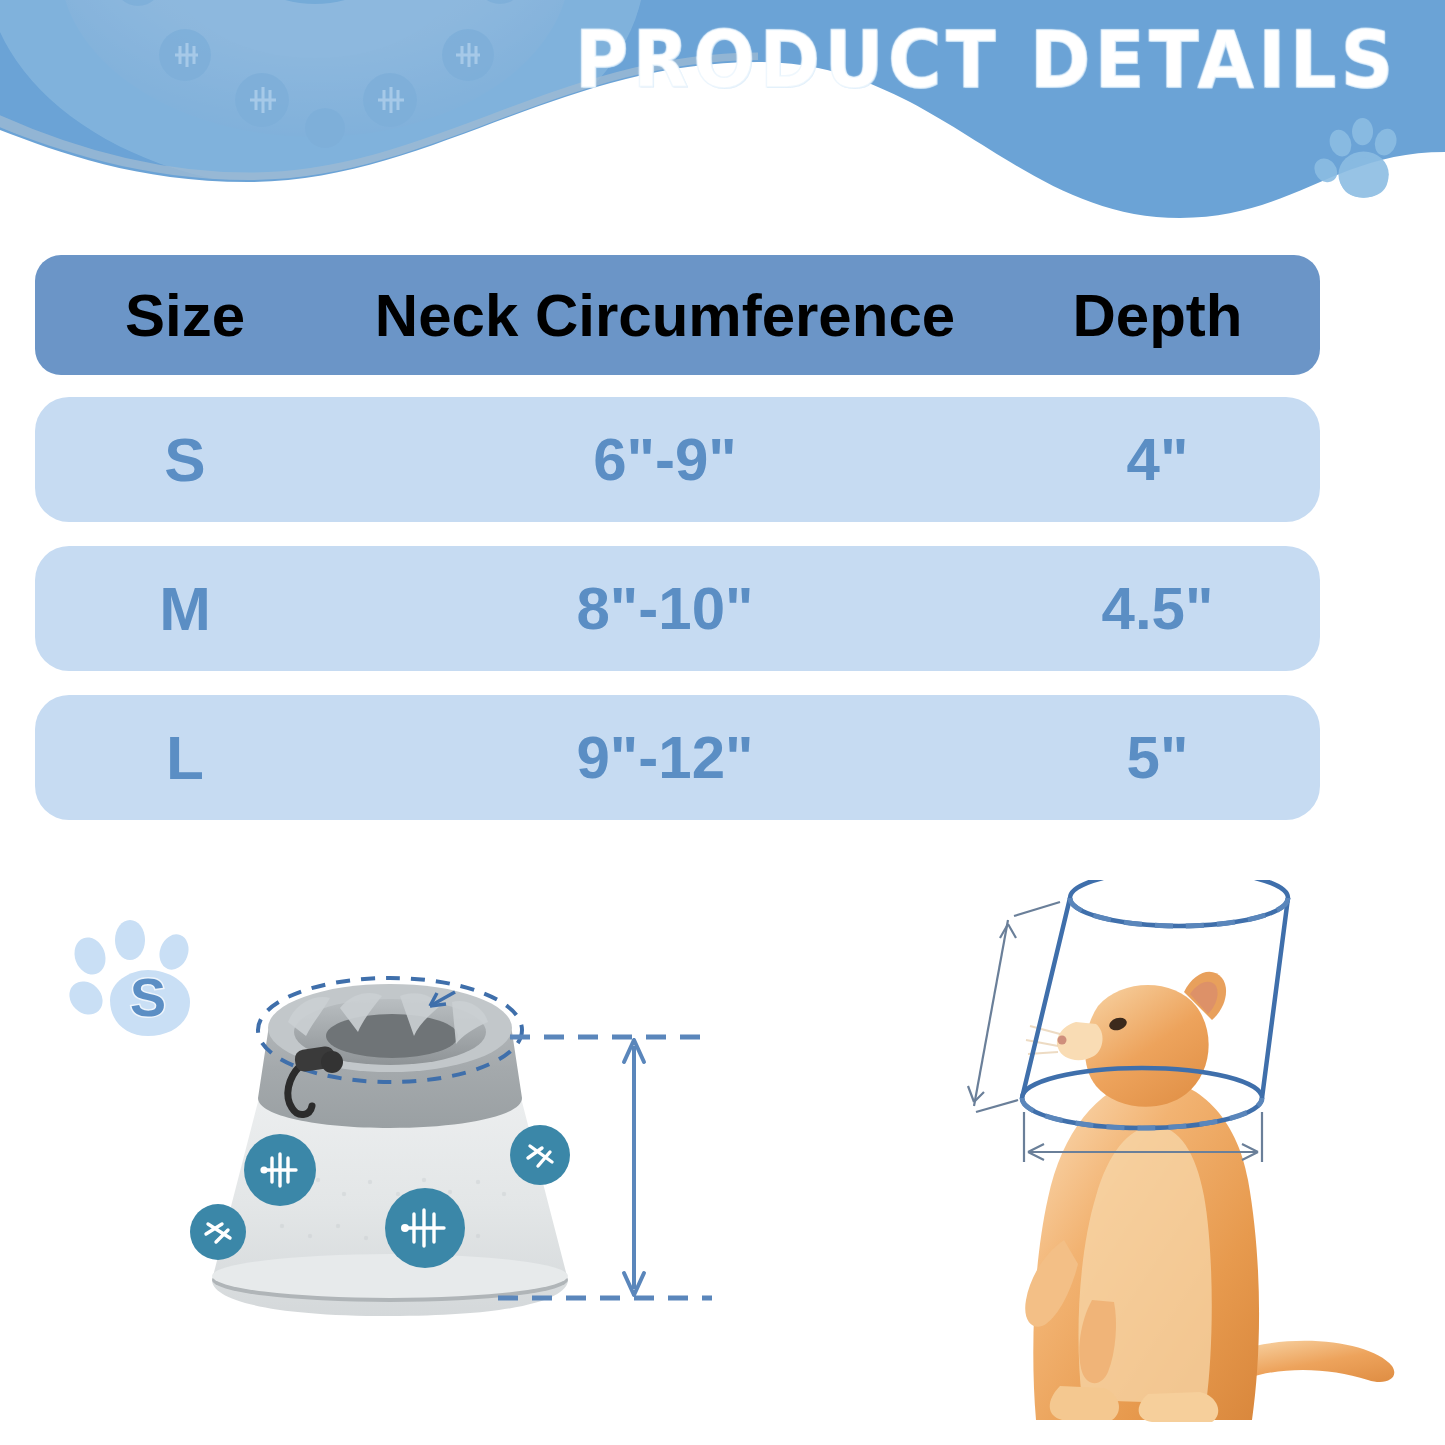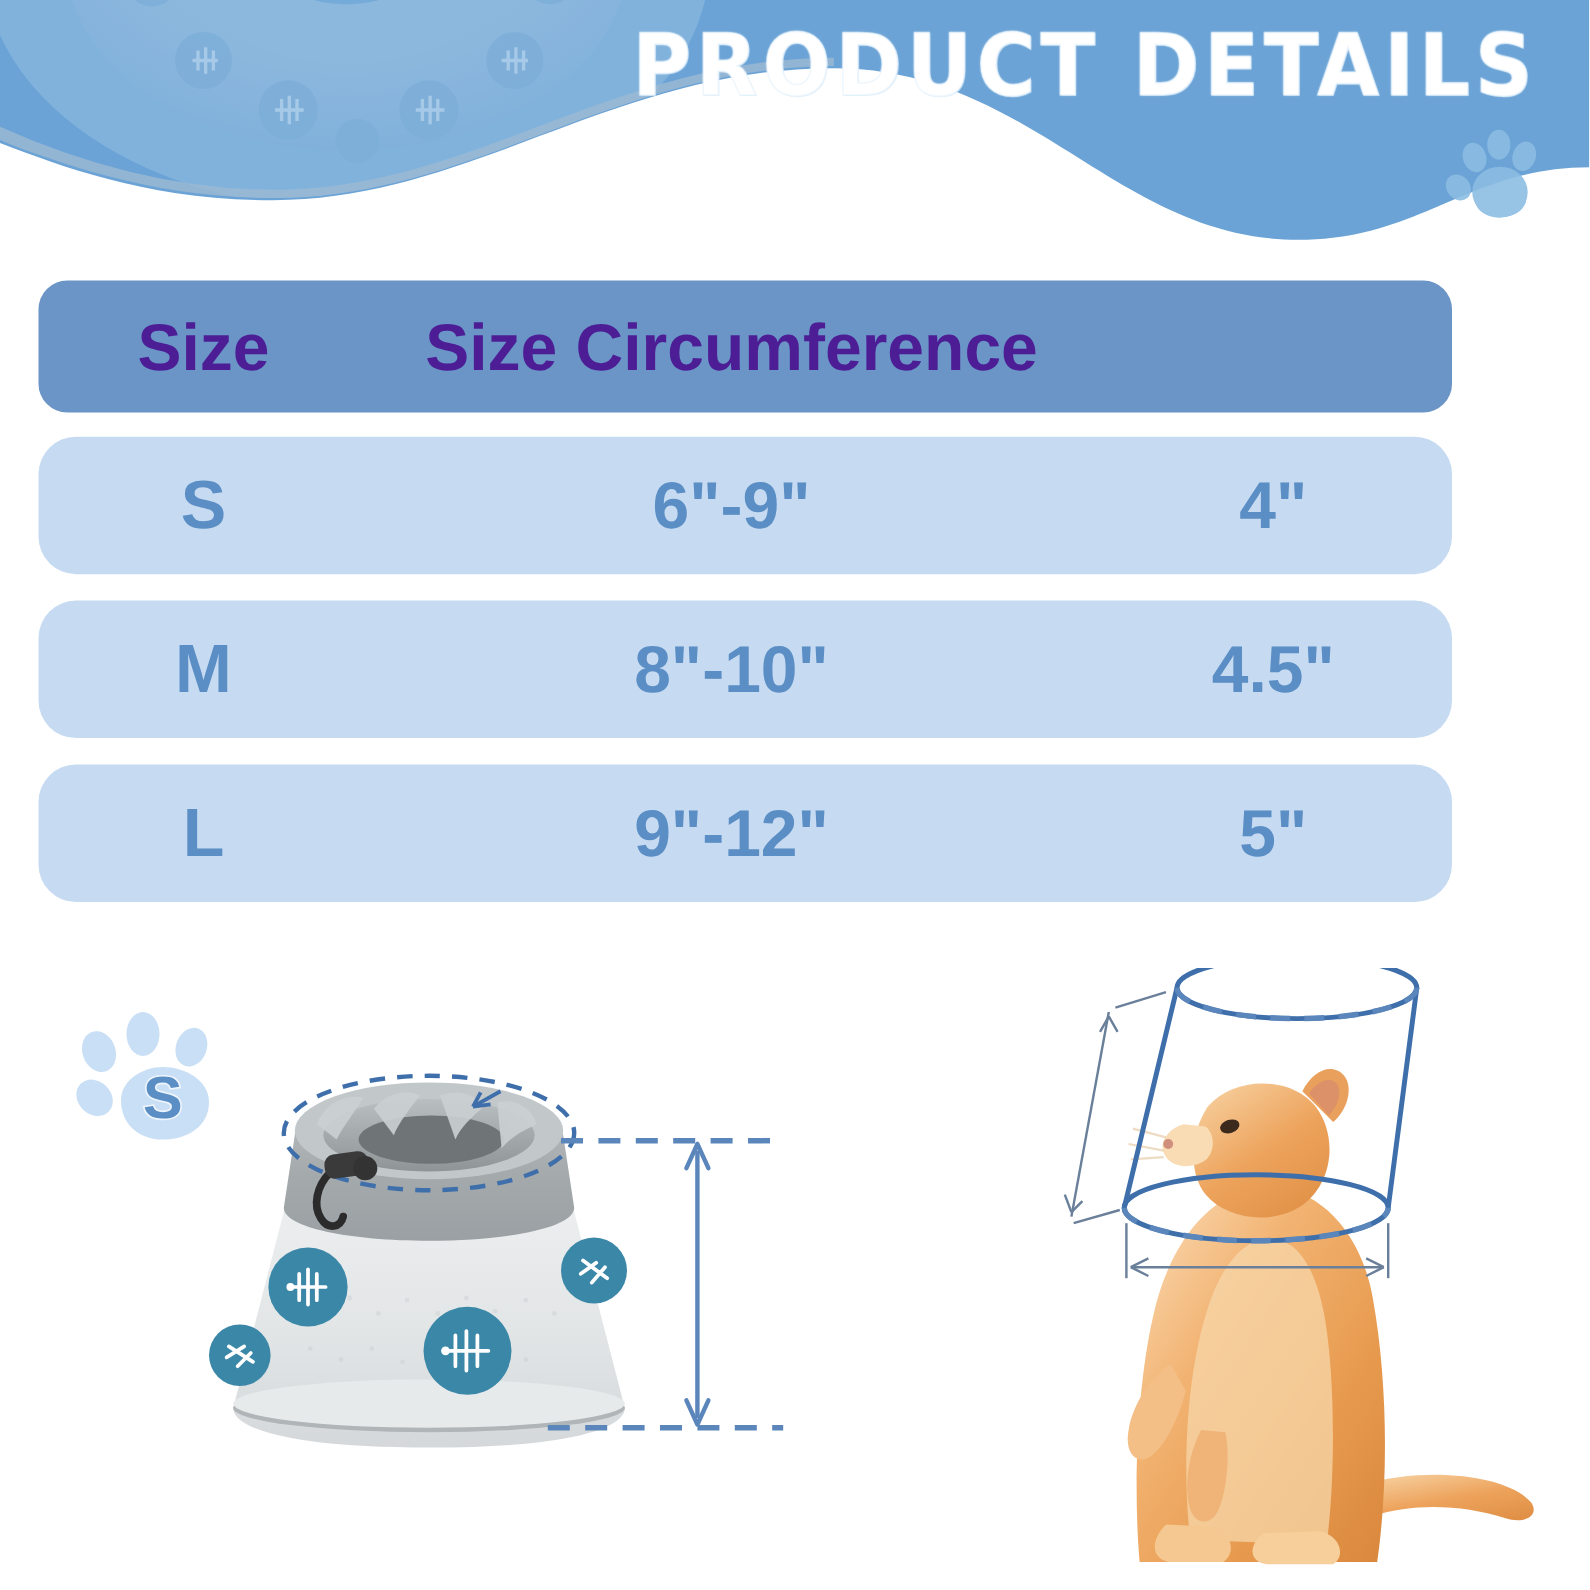--- a/index.html
+++ b/index.html
@@ -37,21 +37,21 @@
     margin-bottom:22px;
   }
   .row.data {
     background:#c6dbf2; height:125px; border-radius:34px; margin-bottom:24px;
   }
   .c-size  { width:300px; text-align:center; }
   .c-neck  { width:660px; text-align:center; }
   .c-depth { width:325px; text-align:center; }
 
   .row.header .cell {
-    color:#4c1d95; font-size:60px; font-weight:bold;
+    color:#000000; font-size:60px; font-weight:bold;
     font-family:"Liberation Sans", sans-serif;
     transform: scaleX(0.88); white-space:nowrap;
   }
   .row.data .cell {
     color:#5b8ec4; font-size:60px; font-weight:bold;
     font-family:"Liberation Sans", sans-serif;
     transform: scaleX(0.92); white-space:nowrap;
   }
   .row.data .c-size .cell { font-size:62px; }
 
@@ -121,21 +121,22 @@
       </g>
     </svg>
 
     <div class="banner-title">PRODUCT DETAILS</div>
   </div>
 
   <div class="table">
 
     <div class="row header">
       <div class="c-size"><span class="cell">Size</span></div>
-      <div class="c-neck"><span class="cell">Size Circumference</span></div>
+      <div class="c-neck"><span class="cell">Neck Circumference</span></div>
+      <div class="c-depth"><span class="cell">Depth</span></div>
     </div>
 
     <div class="row data">
       <div class="c-size"><span class="cell">S</span></div>
       <div class="c-neck"><span class="cell">6"-9"</span></div>
       <div class="c-depth"><span class="cell">4"</span></div>
     </div>
 
     <div class="row data">
       <div class="c-size"><span class="cell">M</span></div>

